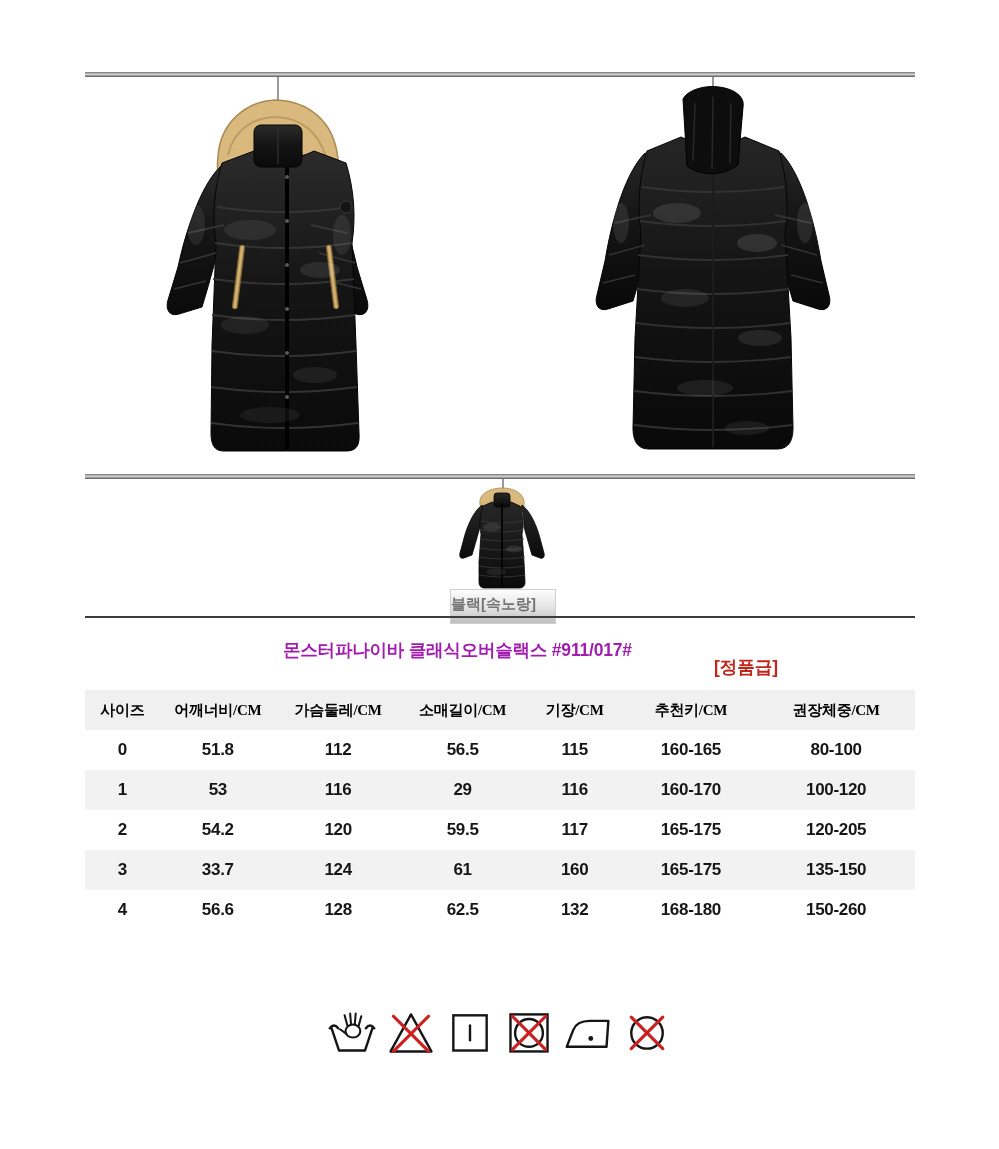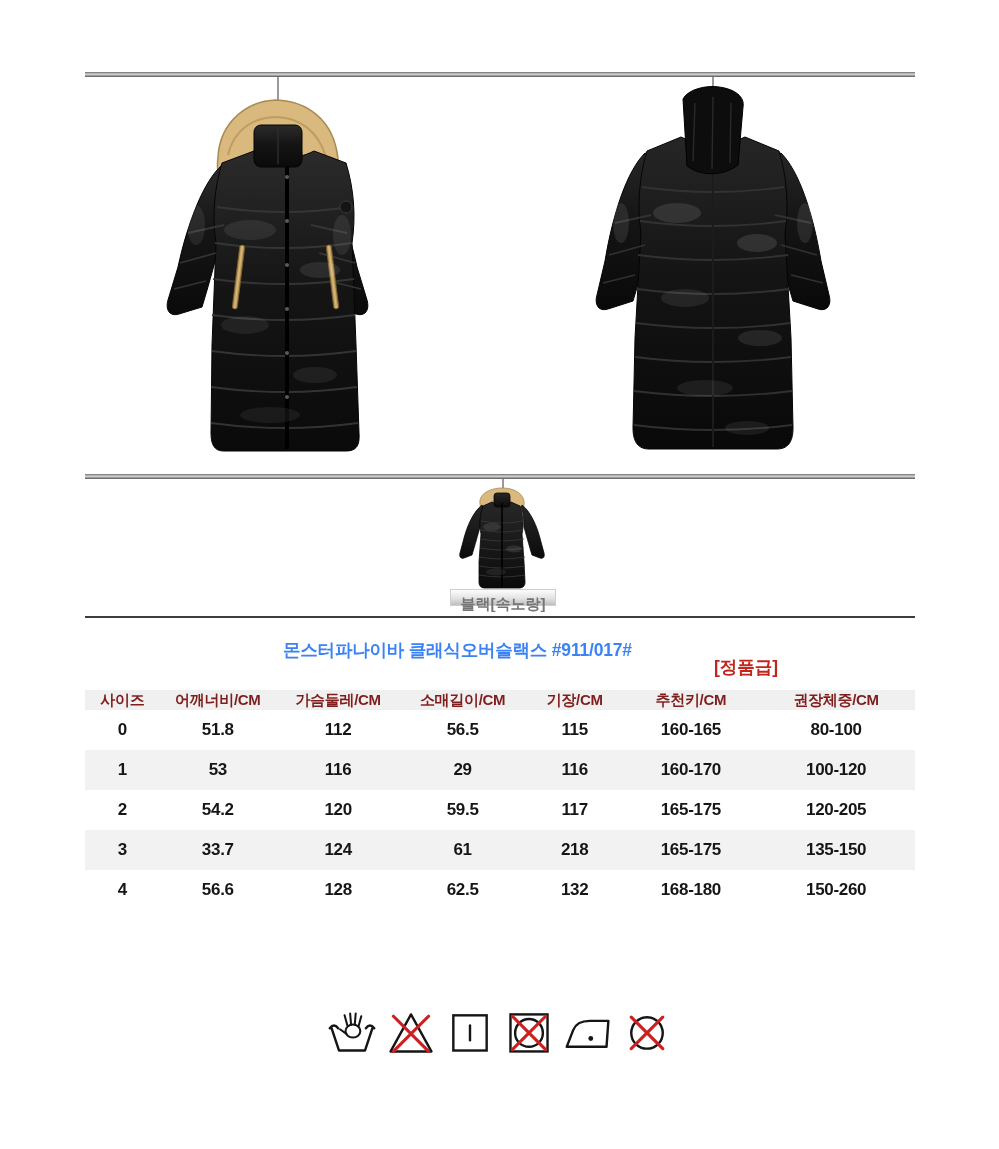--- a/index.html
+++ b/index.html
@@ -16,38 +16,38 @@
   .wire-left  { left:277px; top:77px; height:26px; }
   .wire-right { left:712px; top:77px; height:20px; }
   .wire-thumb { left:502px; top:479px; height:12px; }
 
   .coat { position:absolute; }
   .coat-front { left:150px; top:95px;  width:235px; height:365px; }
   .coat-back  { left:585px; top:83px;  width:256px; height:380px; }
   .coat-thumb { left:452px; top:487px; width:100px; height:104px; }
 
   
-  .color-label { position:absolute; left:450px; top:589px; width:106px; height:17px;
-                 line-height:27px; text-align:center;
+  .color-label { position:absolute; left:450px; top:589px; width:106px; height:35px;
+                 line-height:27px; 
                  background:linear-gradient(180deg,#fdfdfd 0%,#e3e3e3 55%,#bfbfbf 100%);
                  border:1px solid #cfcfcf; color:#757575; font-weight:bold; font-size:15px; }
 
   .divider { position:absolute; left:85px; top:616px; width:830px; height:2px; background:#3d3d3d; }
 
   
   .title { position:absolute; left:283px; top:638px; font-size:17.5px; font-weight:bold;
-           color:#3b82f6; letter-spacing:-0.2px; }
+           color:#a21caf; letter-spacing:-0.2px; }
   .grade-badge { position:absolute; left:714px; top:638px; font-size:17.5px; font-weight:bold;
                  color:#c1261d;margin-top:17px; }
 
   
   .table-wrap { position:absolute; left:85px; top:690px; width:830px; }
   table.size-table { width:830px; border-collapse:collapse; table-layout:fixed; }
-  table.size-table th { height:20px; background:#f0f0f0; font-size:15px; font-weight:bold;
-                        color:#7f1d1d; text-align:center; letter-spacing:-0.3px; }
+  table.size-table th { height:40px; background:#f0f0f0; font-size:15px; font-weight:bold;
+                        color:#000000; text-align:center; letter-spacing:-0.3px;font-family:Liberation Serif, serif; }
   table.size-table td { height:40px; font-size:17px; font-weight:bold; color:#161616;
                         text-align:center; letter-spacing:-0.3px; }
   table.size-table tr.stripe td { background:#f2f2f2; }
 
   
   .care-row { position:absolute; left:0; top:1004px; width:999px;
               display:flex; justify-content:center; align-items:center; gap:9px; }
   .care-row svg { width:50px; height:56px; display:block; }
 
   .footer-tip { position:absolute; left:0; top:1071px; width:999px; text-align:center;
@@ -282,21 +282,21 @@
             <td>59.5</td>
             <td>117</td>
             <td>165-175</td>
             <td>120-205</td>
           </tr>
           <tr class="stripe">
             <td>3</td>
             <td>33.7</td>
             <td>124</td>
             <td>61</td>
-            <td>218</td>
+            <td>160</td>
             <td>165-175</td>
             <td>135-150</td>
           </tr>
           <tr>
             <td>4</td>
             <td>56.6</td>
             <td>128</td>
             <td>62.5</td>
             <td>132</td>
             <td>168-180</td>

